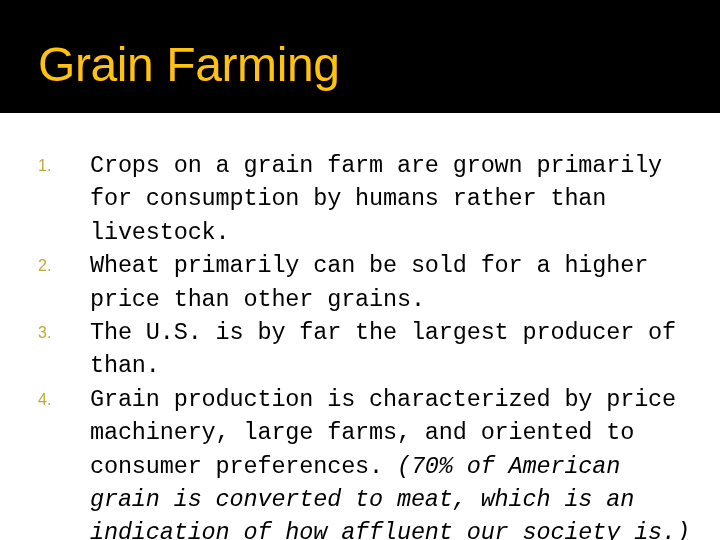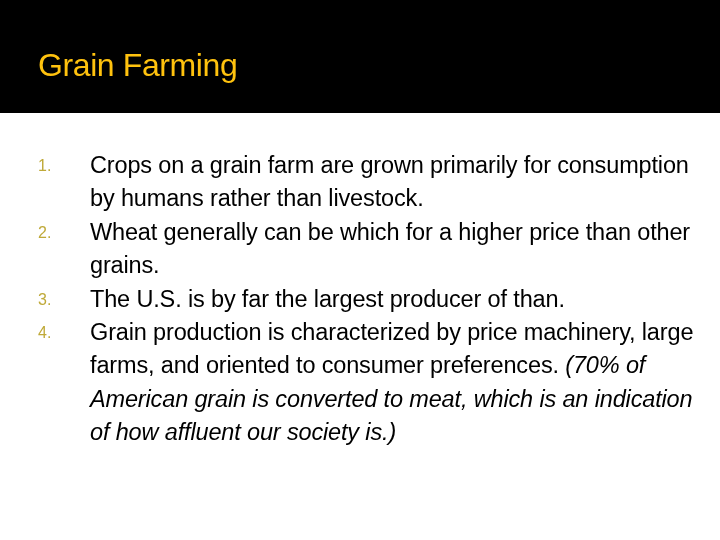--- a/index.html
+++ b/index.html
@@ -24,21 +24,21 @@
     left: 0;
     top: 0;
     width: 720px;
     height: 113px;
     background: #000000;
   }
   .slide-title {
     position: absolute;
     left: 38px;
     top: 39px;
-    font-size: 32px;
+    font-size: 48px;
     line-height: 52px;
     font-weight: 400;
     letter-spacing: -0.4px;
     color: #ffc20e;
     white-space: nowrap;
   }
   .body-area {
     position: absolute;
     left: 0;
     top: 113px;
@@ -69,20 +69,21 @@
     top: 0;
     width: 34px;
     text-align: left;
     font-size: 16px;
     line-height: 33.4px;
     color: #bfa938;
     letter-spacing: 0.2px;
   }
   .bullet-text {
     display: block;
+    font-family: Liberation Mono, monospace;
   }
   .note-italic {
     font-style: italic;
   }
 </style>
 </head>
 <body>
 
 <div class="slide">
 
@@ -93,21 +94,21 @@
   <div class="body-area">
     <ol class="bullet-list">
 
       <li class="bullet-item">
         <span class="bullet-marker">1.</span>
         <span class="bullet-text">Crops on a grain farm are grown primarily for consumption by humans rather than livestock.</span>
       </li>
 
       <li class="bullet-item">
         <span class="bullet-marker">2.</span>
-        <span class="bullet-text">Wheat generally can be which for a higher price than other grains.</span>
+        <span class="bullet-text">Wheat primarily can be sold for a higher price than other grains.</span>
       </li>
 
       <li class="bullet-item">
         <span class="bullet-marker">3.</span>
         <span class="bullet-text">The U.S. is by far the largest producer of than.</span>
       </li>
 
       <li class="bullet-item">
         <span class="bullet-marker">4.</span>
         <span class="bullet-text"><span>Grain production is characterized by price machinery, large farms, and oriented to consumer preferences. </span><span class="note-italic">(70% of American grain is converted to meat, which is an indication of how affluent our society is.)</span></span>

